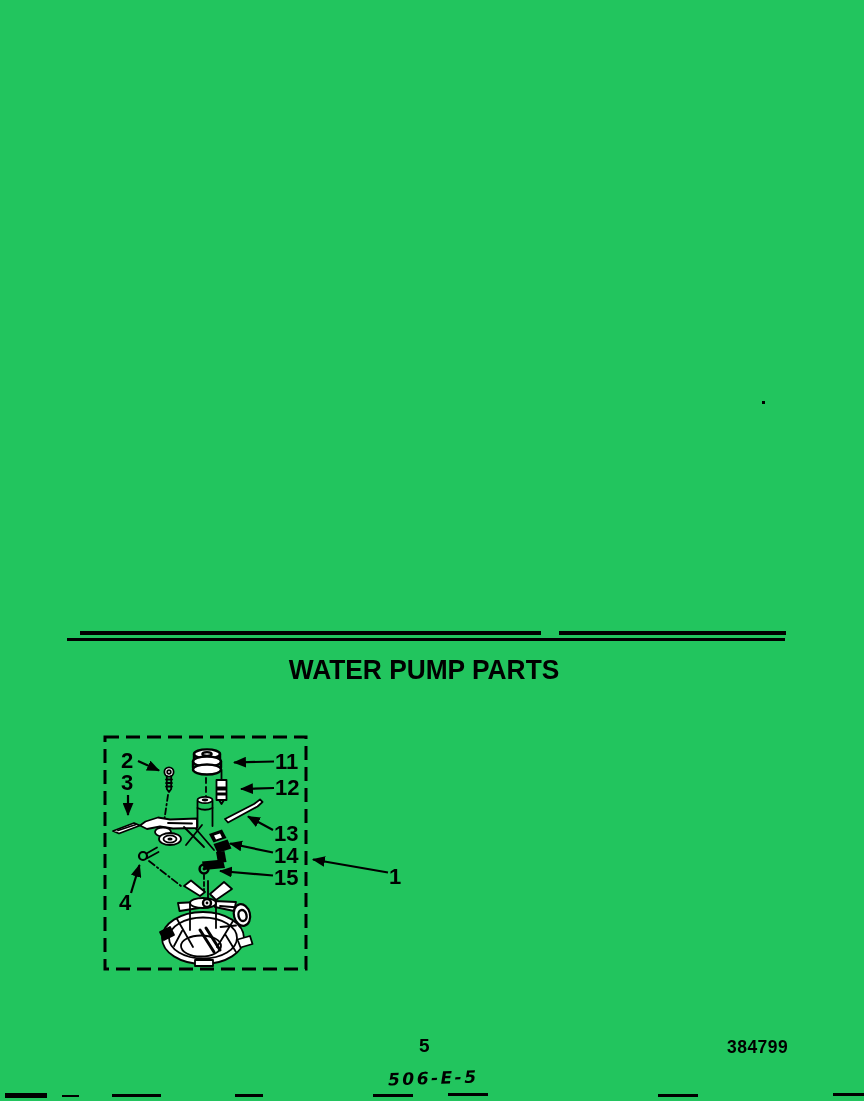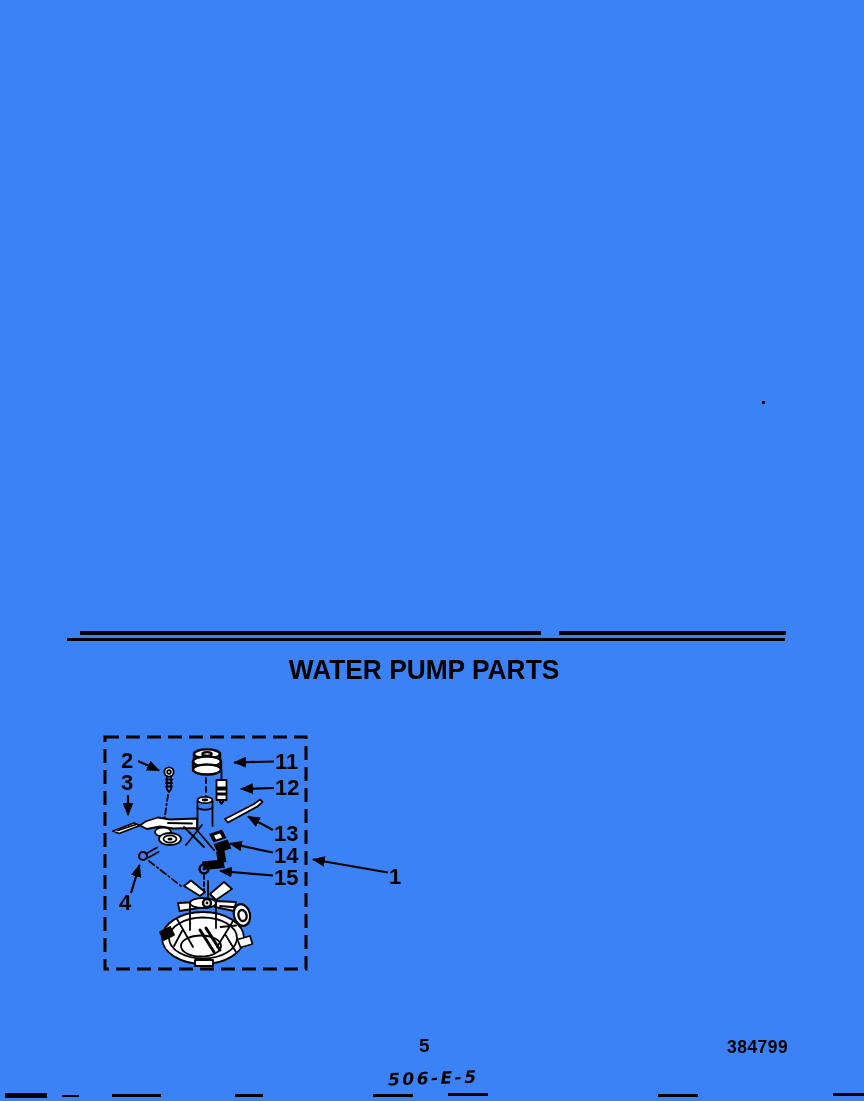--- a/index.html
+++ b/index.html
@@ -1,17 +1,17 @@
 <!DOCTYPE html>
 <html><head>
 <meta charset="utf-8">
 <style>
   html,body{margin:0;padding:0;background:#ffffff;}
   .page{
-    position:relative;width:864px;height:1101px;background:#3b82f6;
+    position:relative;width:864px;height:1101px;background:#22c55e;
     overflow:hidden;font-family:"Liberation Sans",sans-serif;color:#000;
   }
   .rule{position:absolute;background:#000;}
   .page-title{
     position:absolute;left:424px;top:654px;transform:translateX(-50%) scaleX(0.94);
     transform-origin:center top;font-size:28px;font-weight:bold;letter-spacing:0px;
     white-space:nowrap;color:#000;
   }
   .diagram-svg{position:absolute;left:90px;top:728px;width:340px;height:260px;}
   .co{font-family:"Liberation Sans",sans-serif;font-weight:bold;font-size:22px;fill:#000;}

